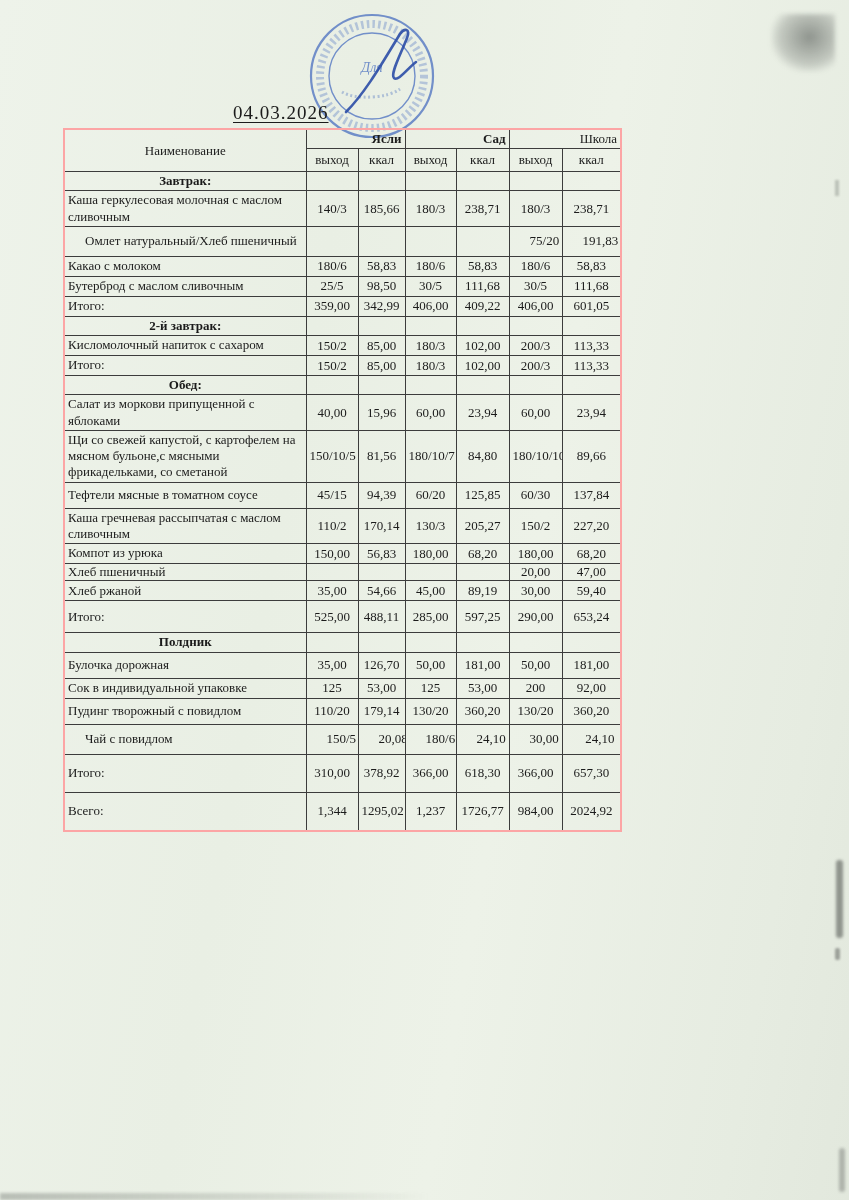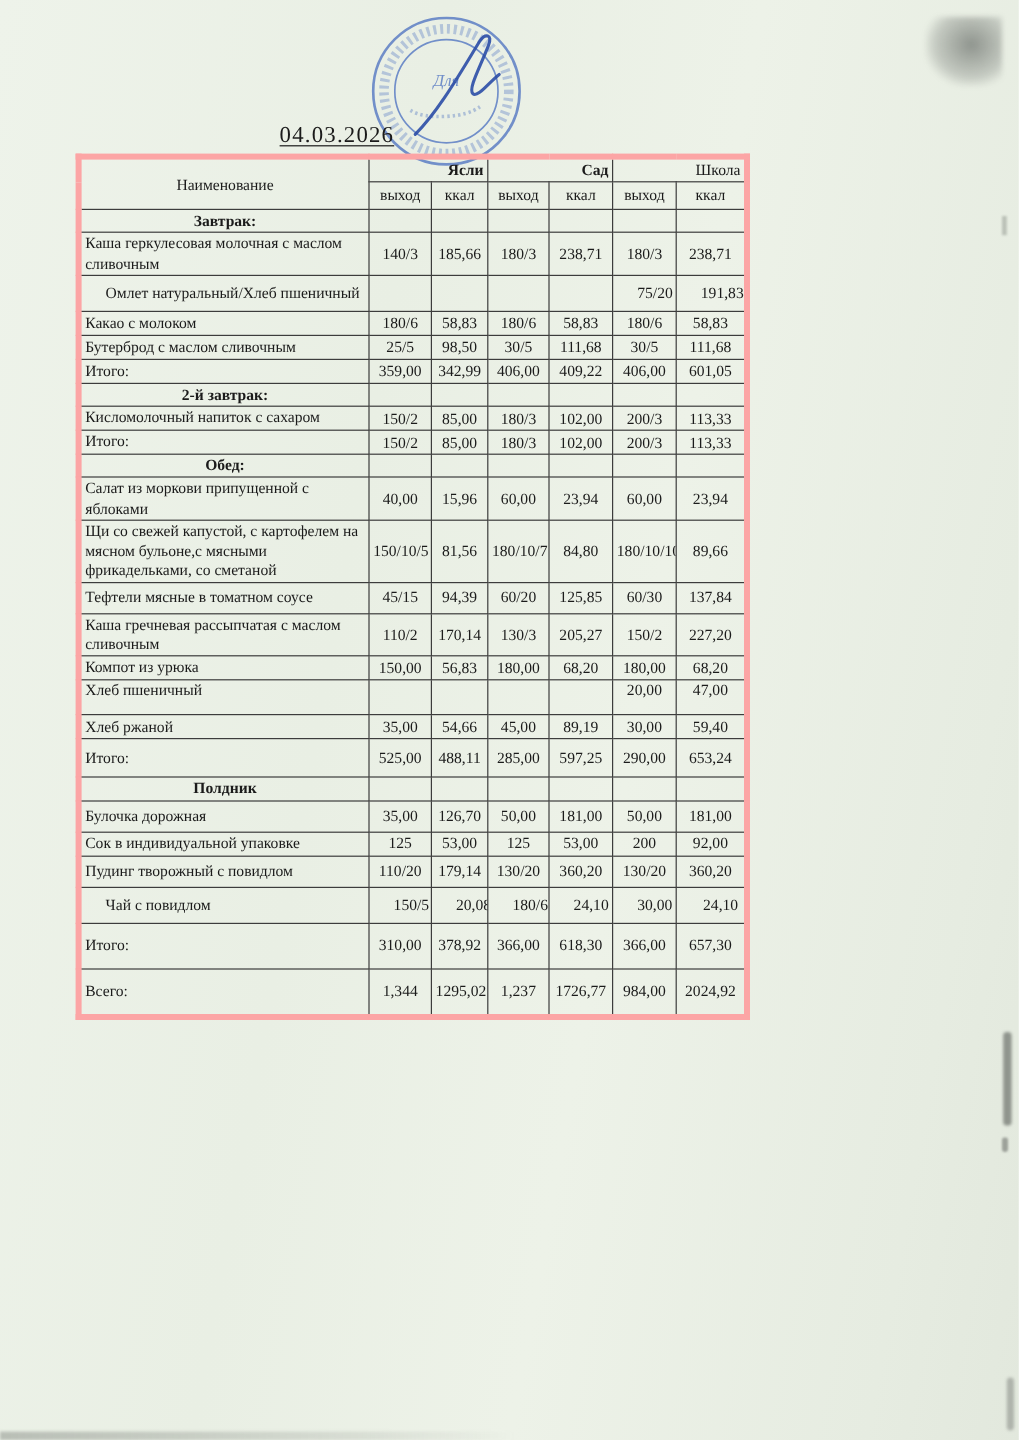--- a/index.html
+++ b/index.html
@@ -25,30 +25,30 @@
 
   
   .stamp{position:absolute;left:296px;top:0px;width:152px;height:152px;opacity:.75;filter:blur(.35px);}
   .sig{position:absolute;left:332px;top:16px;width:120px;height:110px;}
 
   .date{position:absolute;left:233px;top:102px;font-size:19px;letter-spacing:1px;text-decoration:underline;text-underline-offset:3px;text-align:center;}
 
   
   table.menu{position:absolute;left:63px;top:128px;width:557px;border-collapse:collapse;table-layout:fixed;font-size:13px;}
   table.menu th,table.menu td{border:1px solid #3c3c3c;padding:1px 3px;overflow:hidden;}
-  table.menu{border:5px solid #fca5a5;}
+  table.menu{border:2px solid #fca5a5;}
   th.namehdr{font-weight:normal;text-align:center;vertical-align:middle;}
   th.group{font-weight:bold;text-align:right;height:16px;padding:0 2px;}
   th.group.normal{font-weight:normal;margin-left:20px;}
   th.sub{font-weight:normal;text-align:center;height:20px;}
   td.name{text-align:left;padding-left:4px;line-height:1.25;}
   td.section{text-align:center;font-weight:bold;}
   td.val{text-align:center;}
   tr.bold td{font-weight:normal;}
-  tr.r16 td{height:15px;padding-top:0;padding-bottom:12px;}
+  tr.r16 td{height:15px;padding-top:0;padding-bottom:0;}
   tr.r18 td{height:17px;}
   tr.r24 td{height:23px;}
   tr.r28 td{height:27px;padding-left:20px;}
   tr.r30 td{height:29px;}
   tr.r36 td{height:35px;}
 </style>
 </head>
 <body>
 
 <div class="page">

